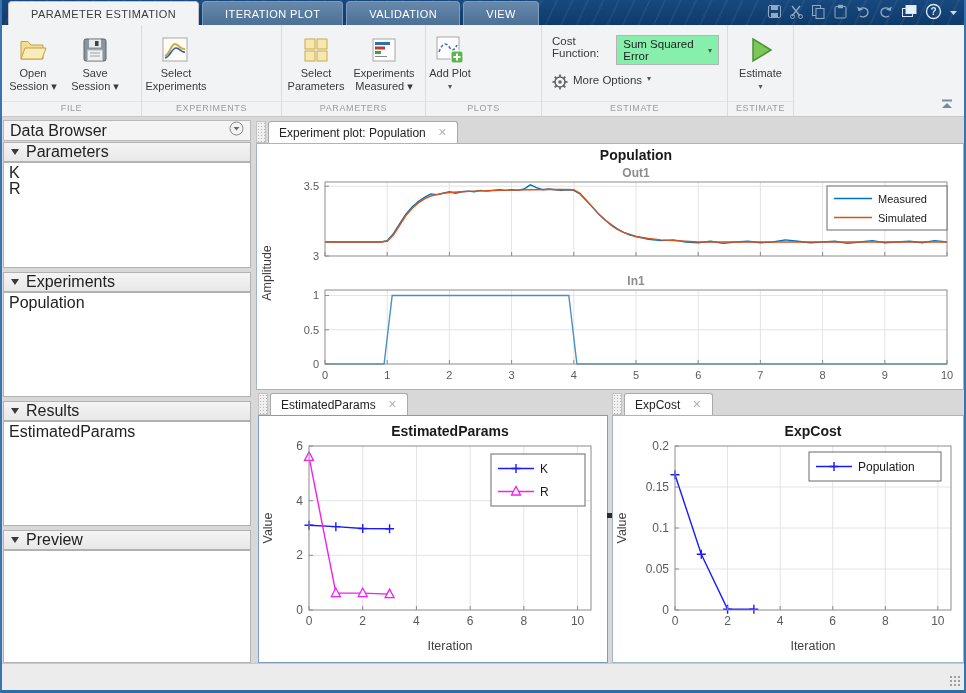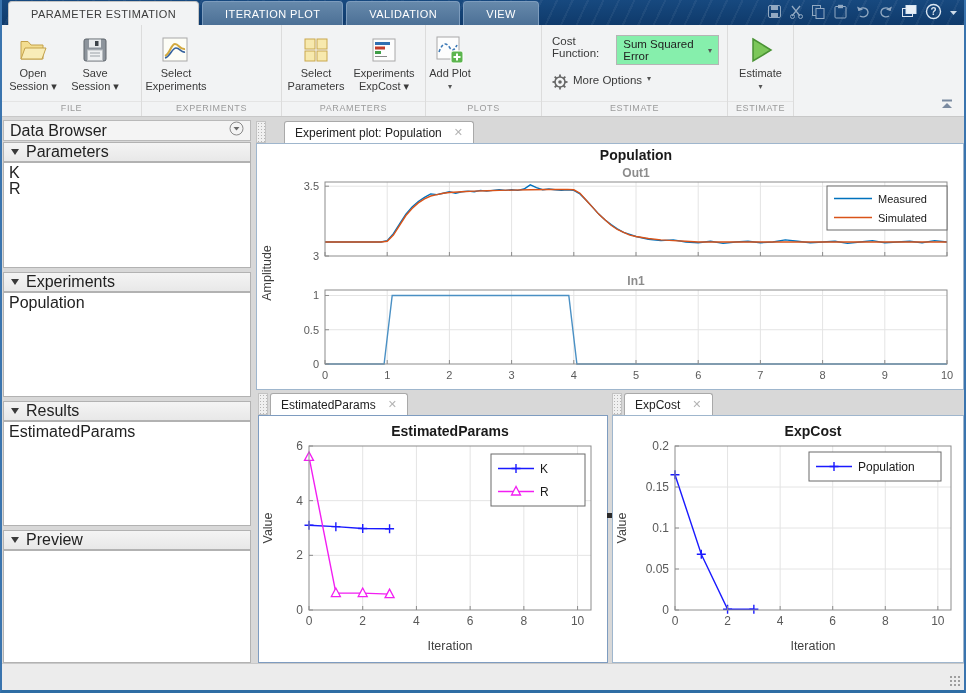--- a/index.html
+++ b/index.html
@@ -47,21 +47,21 @@
   .db-item { line-height:16px; cursor:pointer; }
 
   
   .panel-tab { position:absolute; height:22px; background:#fff; border:1px solid #a9a9a9; border-bottom:none; border-radius:3px 3px 0 0;
      display:flex; align-items:center; gap:12px; padding:0 10px; font-size:12px; color:#222; cursor:pointer; }
   .closex { color:#b4b4b4; font-size:11px; cursor:pointer; }
   .handle { position:absolute; width:10px; height:22px; border:1px solid #c3c3c3; background-color:#f0f0f0;
      background-image:radial-gradient(#b5b5b5 26%, transparent 27%); background-size:3px 3px; cursor:grab; }
   .panel-body { position:absolute; background:#fff; border:1px solid #9fb6cd; }
 
-  #exp-tab    { left:282px; top:4px; }
+  #exp-tab    { left:266px; top:4px; }
   #exp-handle { left:254px; top:4px; }
   #exp-body   { left:254px; top:26px; width:708px; height:247px; }
 
   #est-tab    { left:268px; top:276px; }
   #est-handle { left:256px; top:276px; }
   #est-body   { left:256px; top:298px; width:350px; height:248px; border-color:#7e9cc0; }
 
   #cost-tab    { left:622px; top:276px; }
   #cost-handle { left:610px; top:276px; }
   #cost-body   { left:610px; top:298px; width:352px; height:248px; }
@@ -209,21 +209,21 @@
           <div class="ic">
               <svg width="28" height="28">
                 <rect x="3" y="3" width="22" height="22" fill="#fdfdfd" stroke="#a8a8a8"></rect>
                 <rect x="5" y="6" width="15" height="3" fill="#2f6fb2"></rect>
                 <rect x="5" y="10.5" width="10" height="3" fill="#c23b2a"></rect>
                 <rect x="5" y="15" width="6" height="3" fill="#3f9e48"></rect>
                 <line x1="5" y1="20.5" x2="17" y2="20.5" stroke="#888"></line>
               </svg>
             </div>
           <div>Experiments</div>
-          <div>ExpCost ▾</div>
+          <div>Measured ▾</div>
         </div>
       </div>
       <div class="rb-glabel">PARAMETERS</div>
     </div>
 
     <div class="rb-group" style="width:116px">
       <div class="rb-gbody">
         <div class="rb-btn" style="width:48px">
           <div class="ic">
               <svg width="30" height="30">

